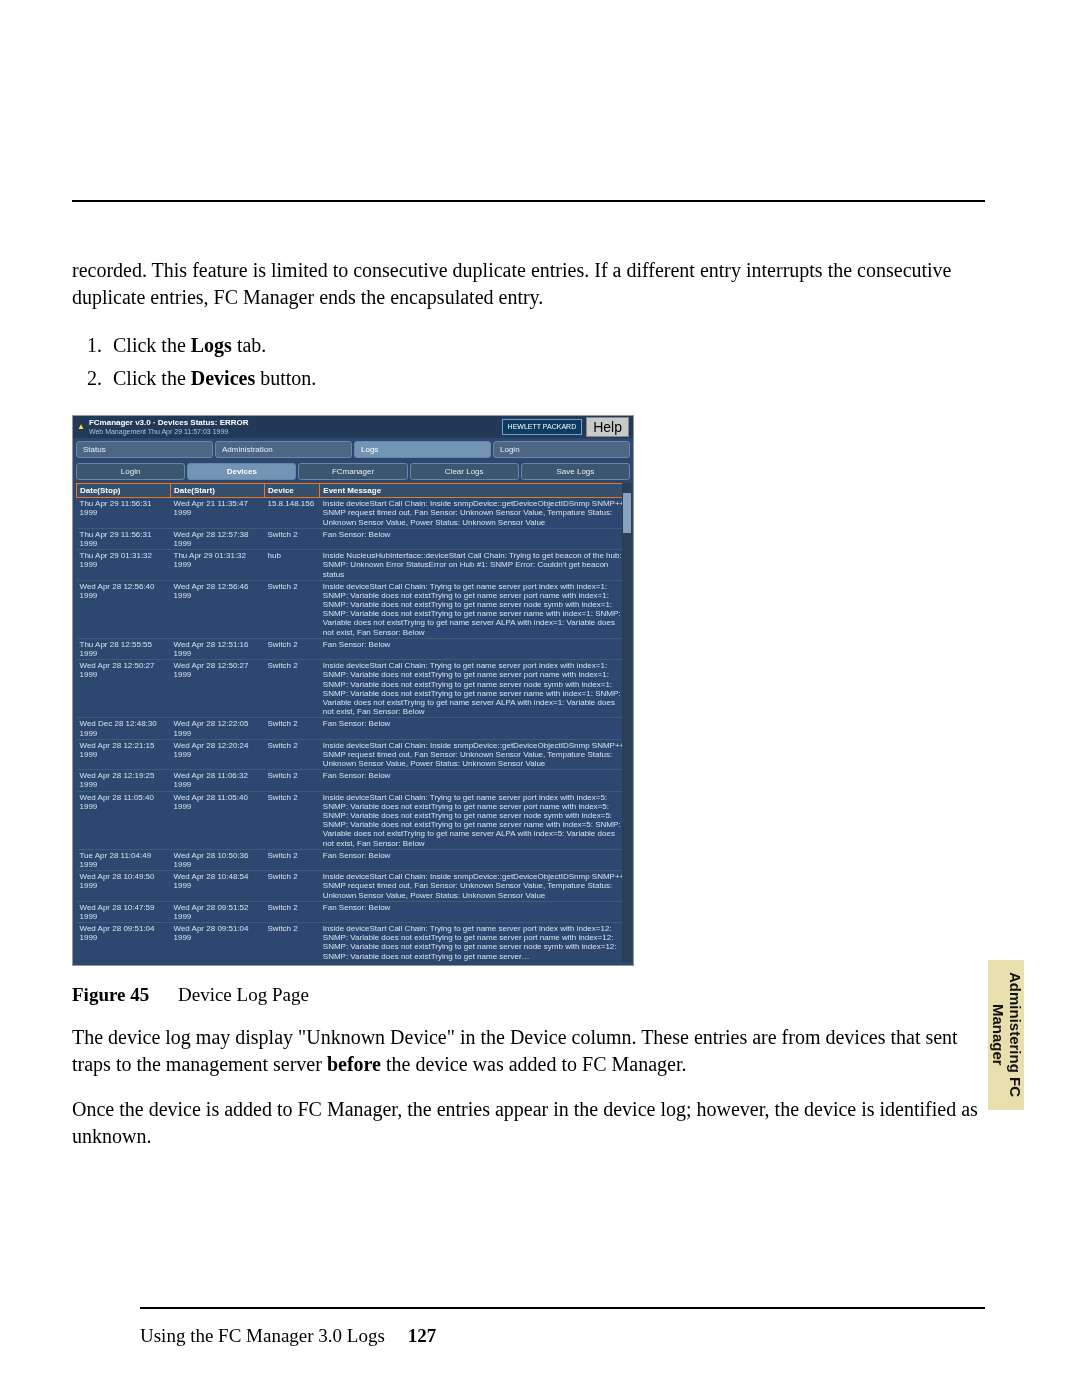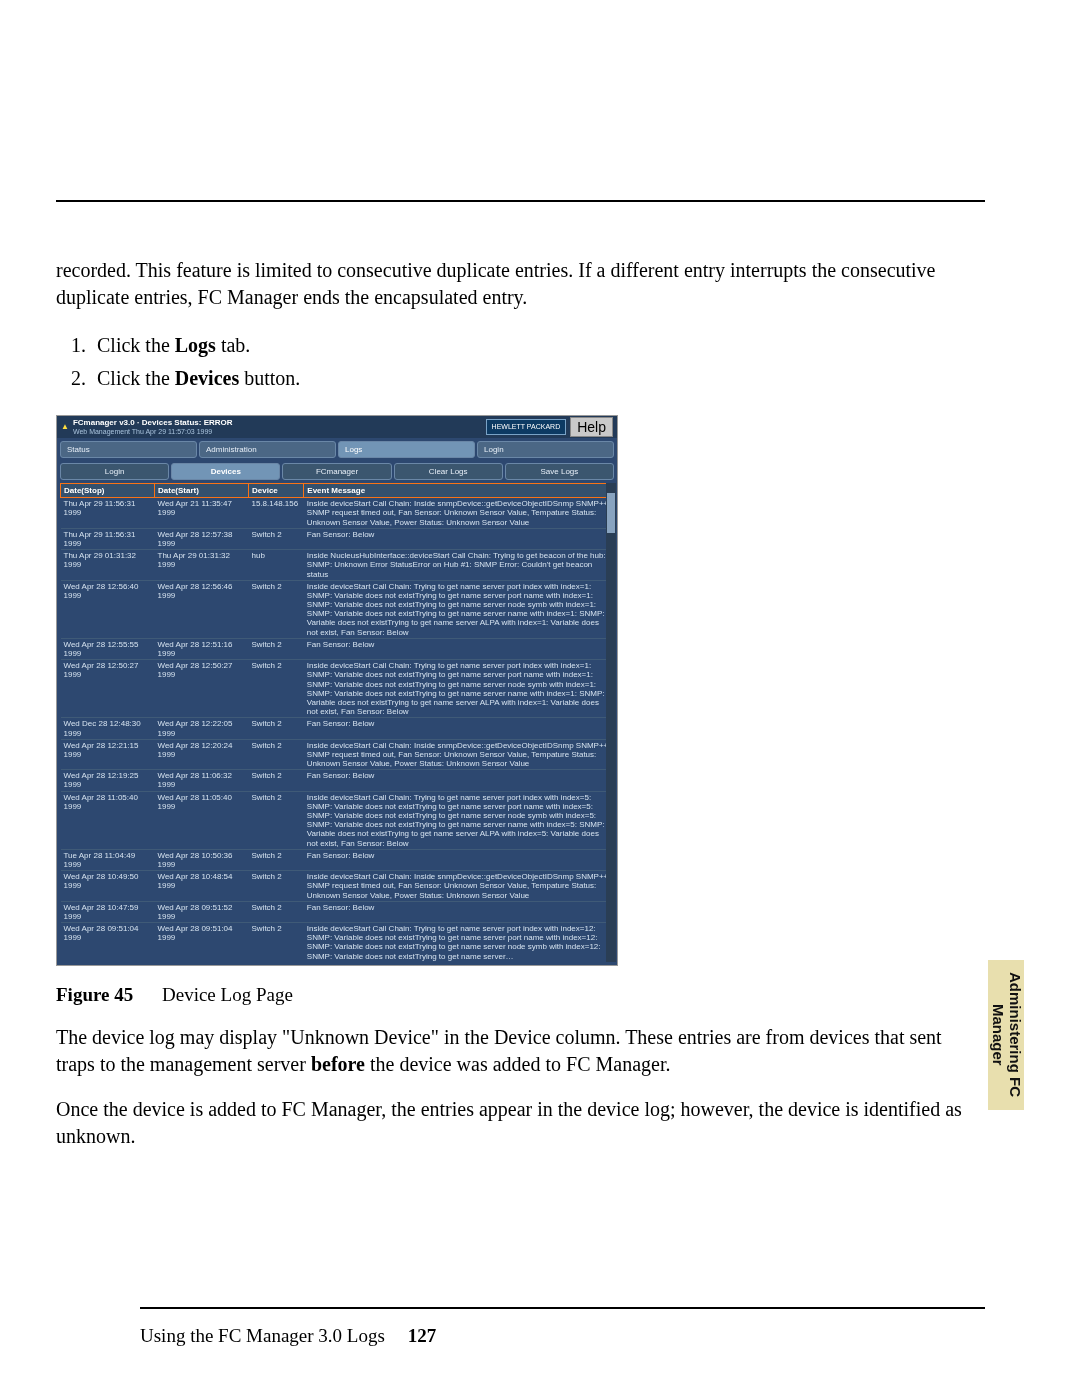--- a/index.html
+++ b/index.html
@@ -6,21 +6,21 @@
     margin: 0;
     padding: 0;
     background: #fff;
     font-family: "Times New Roman", Georgia, serif;
     color: #000;
   }
   .page {
     width: 1080px;
     height: 1397px;
     box-sizing: border-box;
-    padding: 200px 95px 60px 56px;
+    padding: 200px 95px 60px 72px;
     position: relative;
   }
   .rule-top {
     border-top: 2px solid #000;
     margin-bottom: 55px;
   }
   .body-text {
     font-size: 20px;
     line-height: 1.35;
     margin: 0 0 18px 0;
@@ -289,21 +289,21 @@
                 <td>hub</td>
                 <td>Inside NucleusHubInterface::deviceStart Call Chain: Trying to get beacon of the hub: SNMP: Unknown Error StatusError on Hub #1: SNMP Error: Couldn't get beacon status</td>
               </tr>
               <tr>
                 <td>Wed Apr 28 12:56:40 1999</td>
                 <td>Wed Apr 28 12:56:46 1999</td>
                 <td>Switch 2</td>
                 <td>Inside deviceStart Call Chain: Trying to get name server port index with index=1: SNMP: Variable does not existTrying to get name server port name with index=1: SNMP: Variable does not existTrying to get name server node symb with index=1: SNMP: Variable does not existTrying to get name server name with index=1: SNMP: Variable does not existTrying to get name server ALPA with index=1: Variable does not exist, Fan Sensor: Below</td>
               </tr>
               <tr>
-                <td>Wed Apr 28 12:55:55 1999</td>
+                <td>Thu Apr 28 12:55:55 1999</td>
                 <td>Wed Apr 28 12:51:16 1999</td>
                 <td>Switch 2</td>
                 <td>Fan Sensor: Below</td>
               </tr>
               <tr>
                 <td>Wed Apr 28 12:50:27 1999</td>
                 <td>Wed Apr 28 12:50:27 1999</td>
                 <td>Switch 2</td>
                 <td>Inside deviceStart Call Chain: Trying to get name server port index with index=1: SNMP: Variable does not existTrying to get name server port name with index=1: SNMP: Variable does not existTrying to get name server node symb with index=1: SNMP: Variable does not existTrying to get name server name with index=1: SNMP: Variable does not existTrying to get name server ALPA with index=1: Variable does not exist, Fan Sensor: Below</td>
               </tr>

